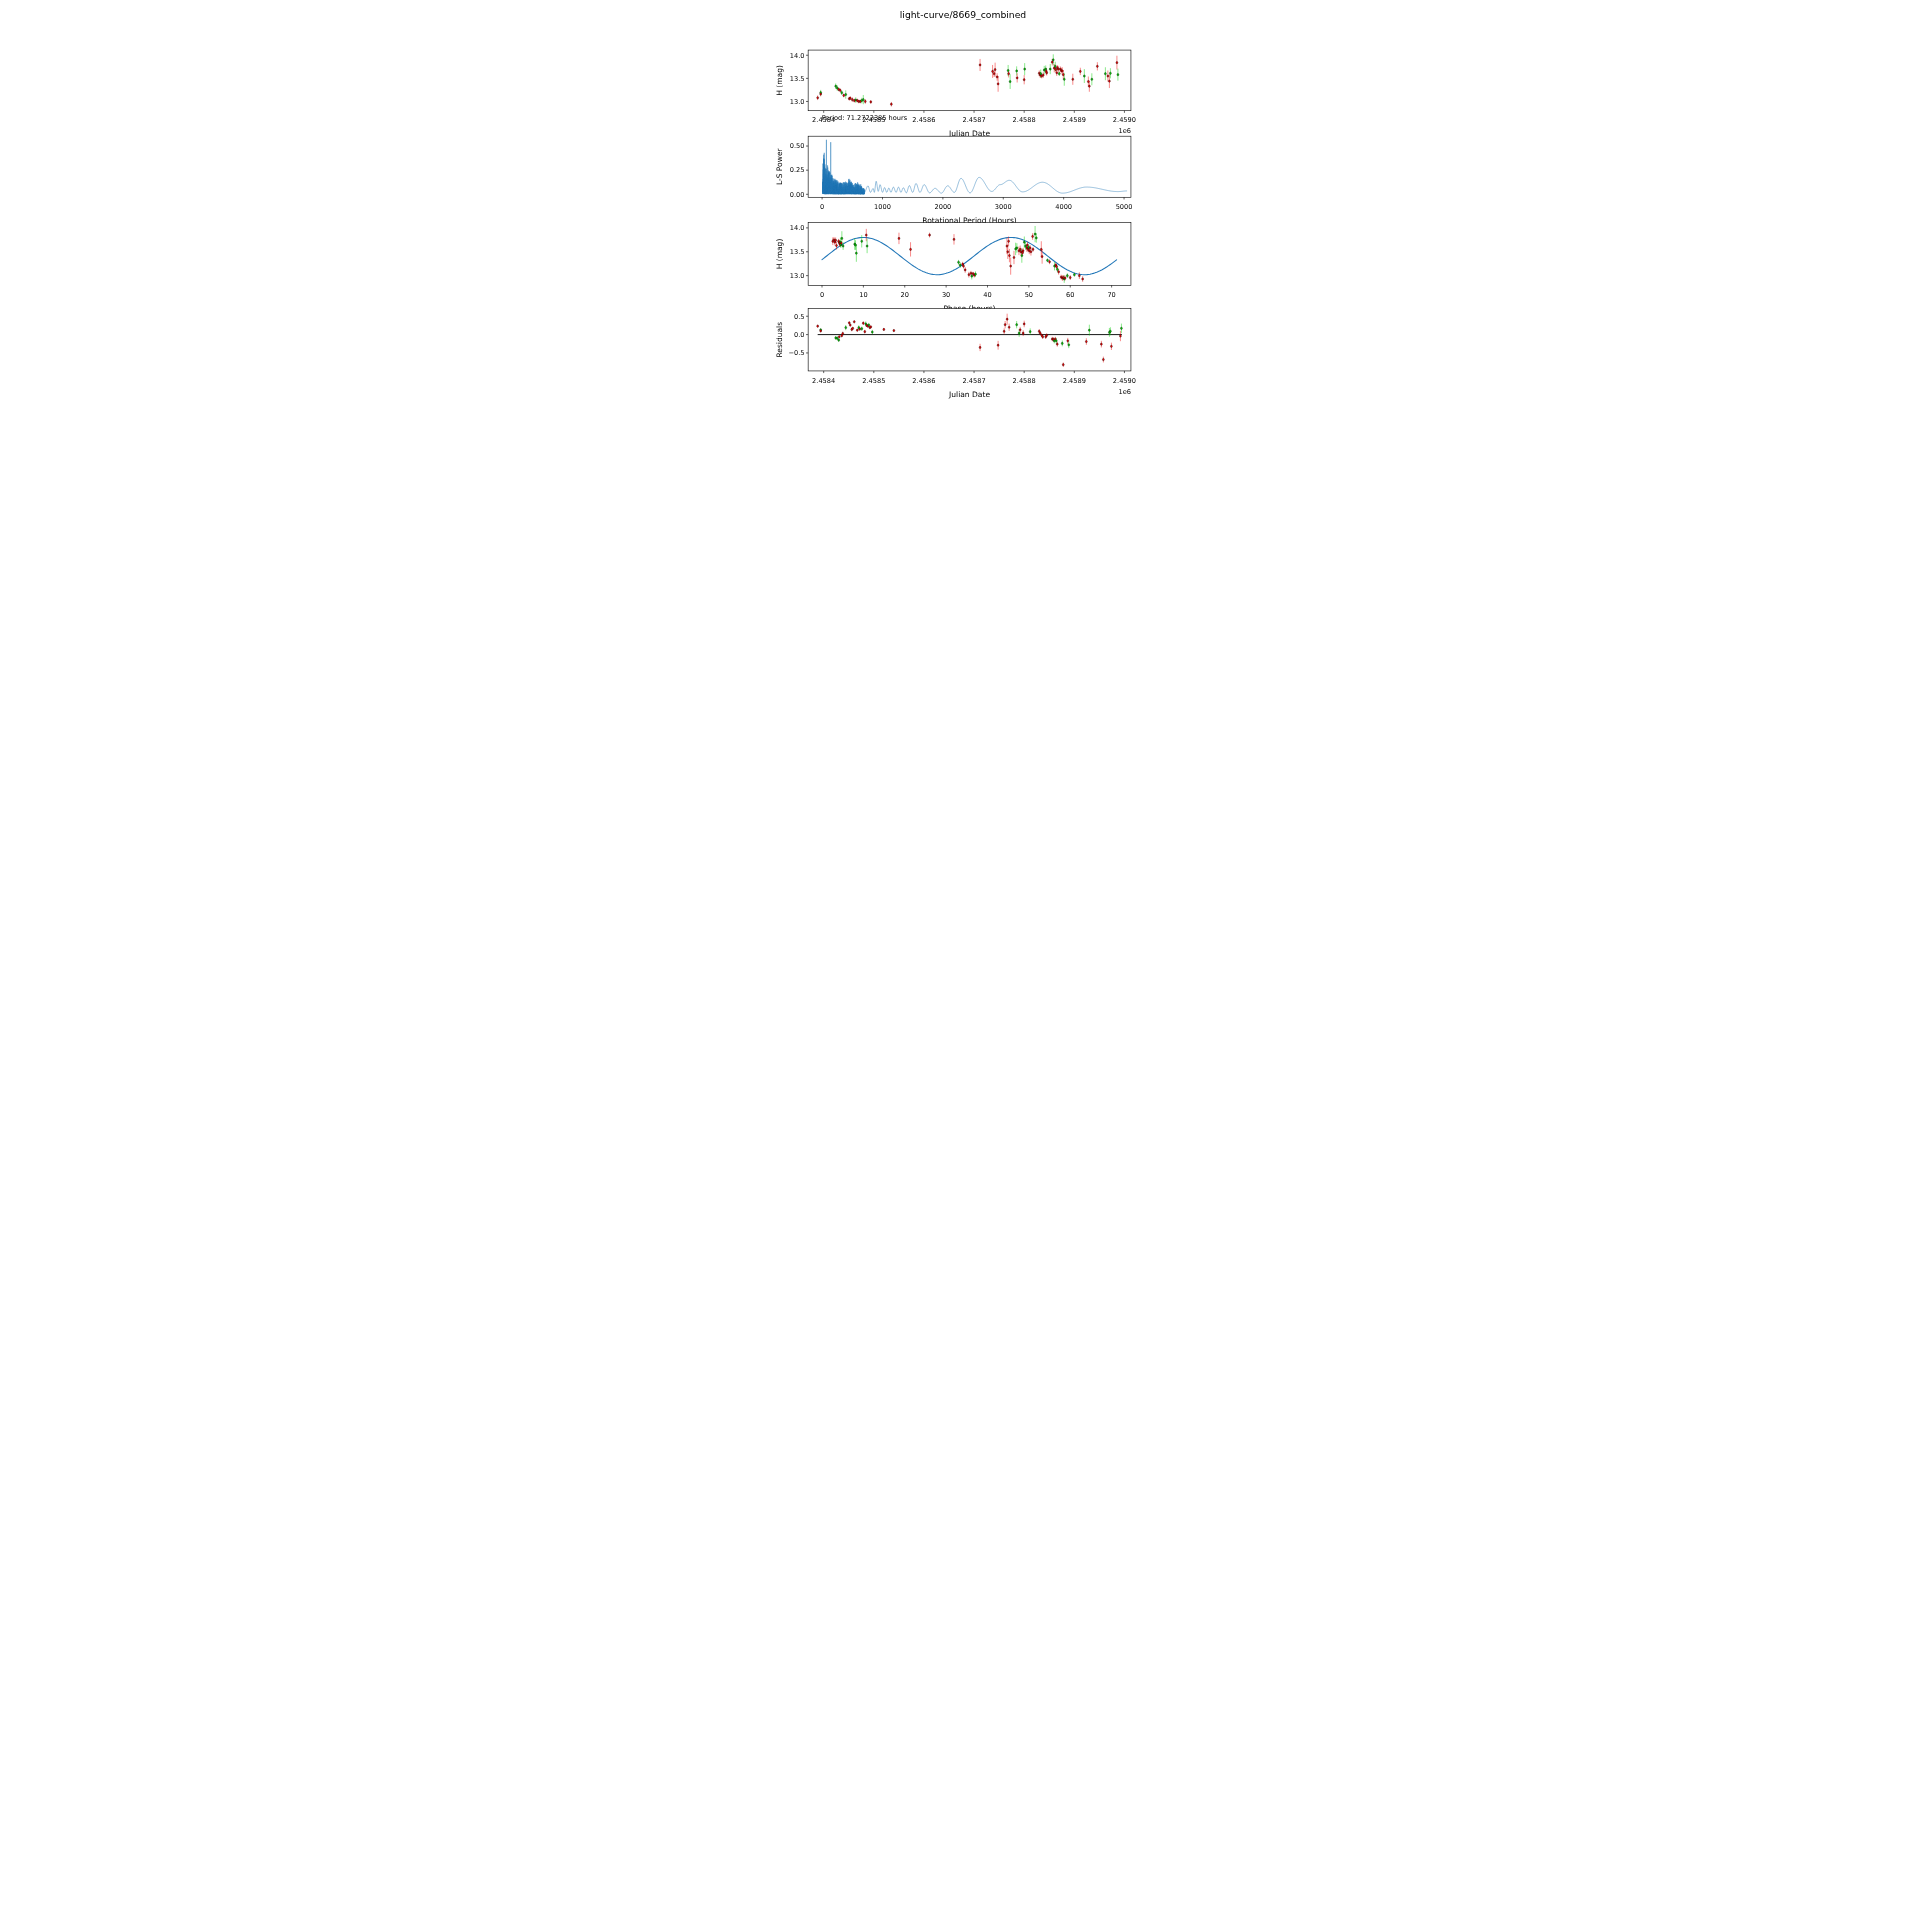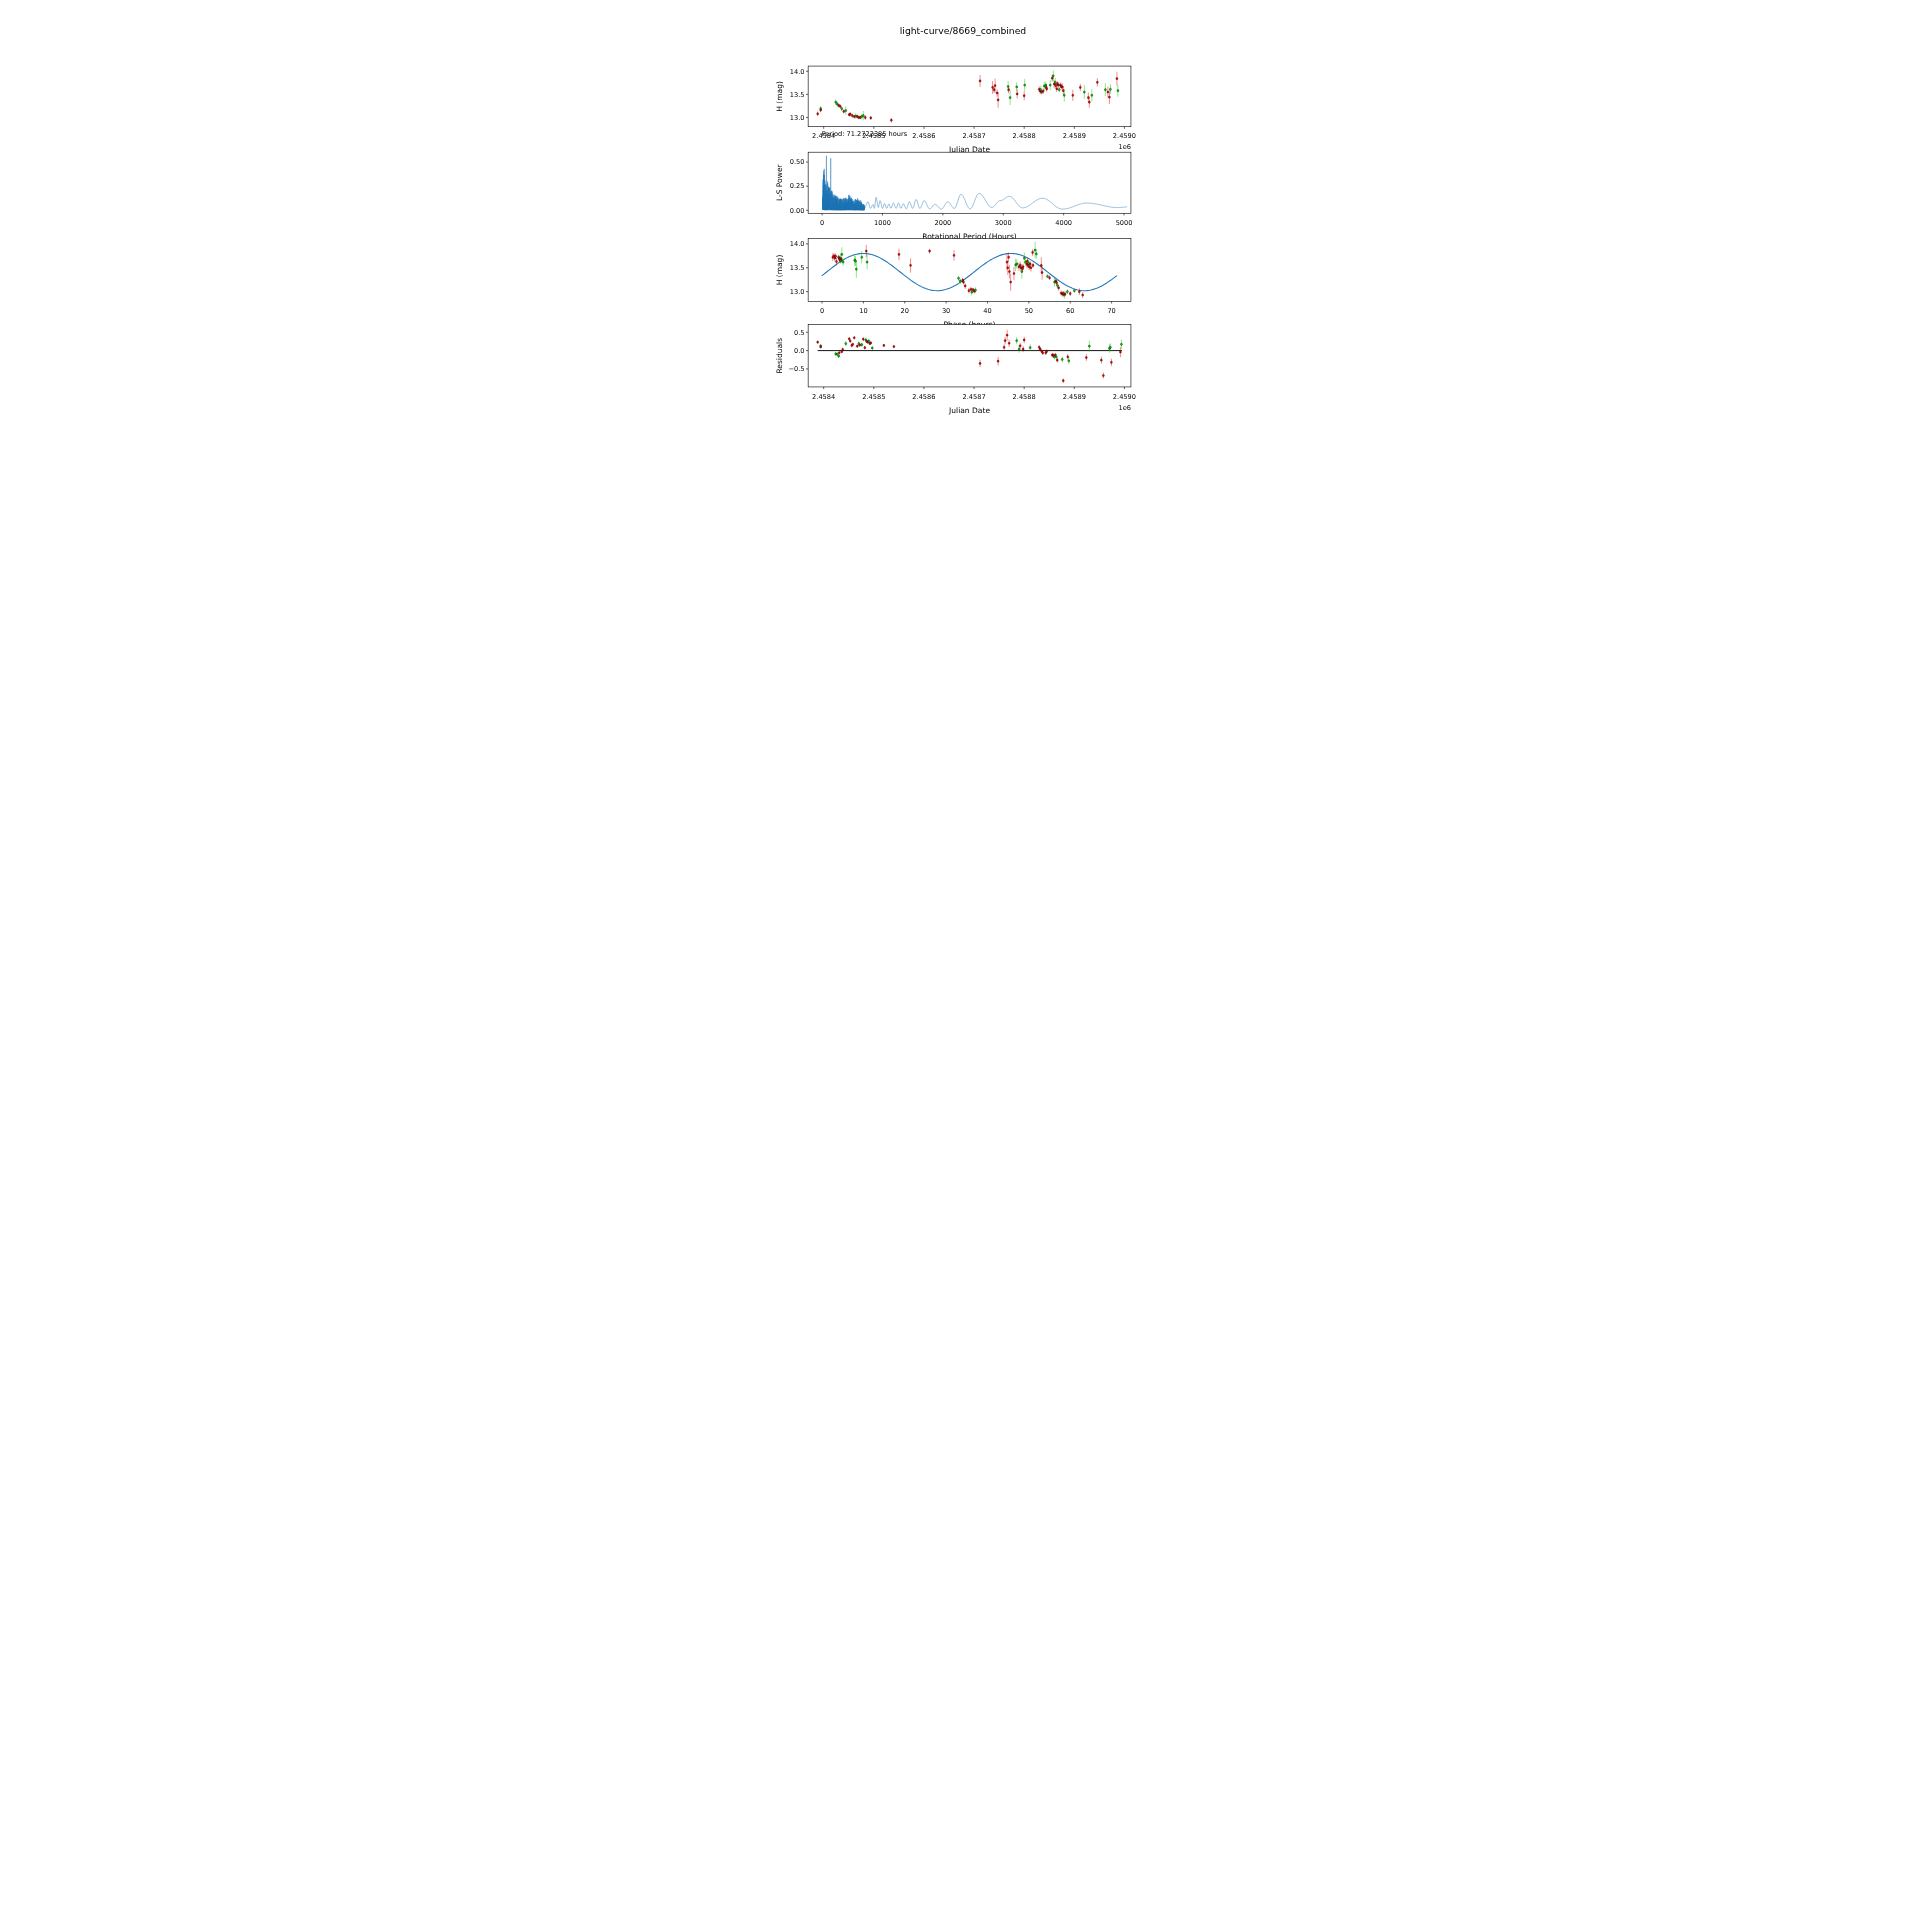--- a/index.html
+++ b/index.html
@@ -1,17 +1,17 @@
 <!DOCTYPE html>
 <html style="font-size:6.2px"><head>
 <meta charset="utf-8">
 <style>
   html,body{margin:0;padding:0;background:#ffffff;}
   .fig{
-    width:416px;height:416px;margin:16px auto;background:#ffffff;
+    width:416px;height:416px;margin:0 auto;background:#ffffff;
     font-family:"DejaVu Sans","Liberation Sans",sans-serif;
   }
   svg{display:block;width:100%;height:100%;}
   svg text{font-family:"DejaVu Sans","Liberation Sans",sans-serif;fill:#000000;}
   .title-text{font-size:120px;}
 </style>
 </head>
 <body>
 
 <div class="fig">

